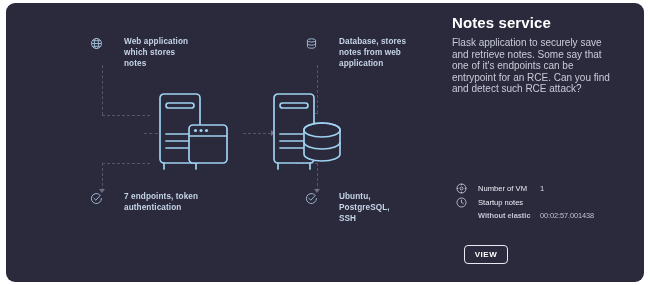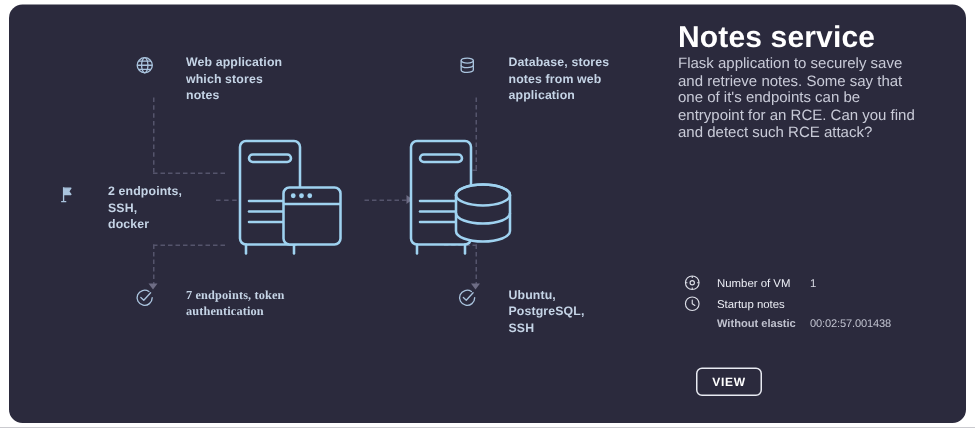--- a/index.html
+++ b/index.html
@@ -54,21 +54,21 @@
     line-height: 11.2px;
     font-weight: bold;
     color: #c5d4e6;
     letter-spacing: 0.1px;
     white-space: pre-line;
   }
 
   #label-web      { left: 84px;  top: 33px;  width: 112px; }
   #label-db       { left: 299px; top: 33px;  width: 116px; }
   #label-endpoints{ left: 32px;  top: 119px; width: 104px; }
-  #label-token    { left: 84px;  top: 188px; width: 118px; font-family: Liberation Serif, serif; }
+  #label-token    { left: 84px;  top: 188px; width: 118px; }
   #label-ubuntu   { left: 299px; top: 188px; width: 110px; }
 
   
   .conn { position: absolute; border-color: #4e4d63; }
   .conn-h { border-top: 1px dashed #55546c; height: 0; }
   .conn-v { border-left: 1px dashed #55546c; width: 0; }
 
   .arrow {
     position: absolute;
     width: 0; height: 0;
@@ -86,21 +86,21 @@
   .info {
     position: absolute;
     left: 446px;
     top: 0;
     width: 192px;
     height: 279px;
   }
   .info-title {
     position: absolute;
     left: 0; top: 11px;
-    font-size: 20px;
+    font-size: 15px;
     font-weight: bold;
     color: #ffffff;
     letter-spacing: 0.1px;
     text-align: center;
   }
   .info-desc {
     position: absolute;
     left: 0; top: 34px;
     width: 168px;
     font-size: 10px;
@@ -226,31 +226,20 @@
           <ellipse cx="8" cy="4.2" rx="5" ry="2"></ellipse>
           <path d="M3 4.2 V 11.8 C3 12.9 5.2 13.8 8 13.8 C10.8 13.8 13 12.9 13 11.8 V 4.2"></path>
           <path d="M3 8 C3 9.1 5.2 10 8 10 C10.8 10 13 9.1 13 8"></path>
         </svg>
       </span>
       <span class="txt">Database, stores
 notes from web
 application</span>
     </div>
 
-    <div class="node-label" id="label-endpoints">
-      <span class="ico">
-        <svg viewBox="0 0 16 16" fill="none" stroke="currentColor" stroke-width="1.1">
-          <path d="M5.4 14 V 2.2"></path>
-          <path d="M5.4 3 L 11.4 3 L 9.6 5.6 L 11.4 8.2 L 5.4 8.2" fill="currentColor" stroke-linejoin="round"></path>
-          <path d="M3.4 14 H 7.6"></path>
-        </svg>
-      </span>
-      <span class="txt">2 endpoints, SSH,
-docker</span>
-    </div>
 
     <div class="node-label" id="label-token">
       <span class="ico">
         <svg viewBox="0 0 16 16" fill="none" stroke="currentColor" stroke-width="1.1">
           <path d="M14.1 8 A6.2 6.2 0 1 1 11.4 2.9" stroke-linecap="round"></path>
           <path d="M4.8 7.8 L 7.2 10.1 L 12.8 3.9" stroke-linecap="round" stroke-linejoin="round"></path>
         </svg>
       </span>
       <span class="txt">7 endpoints, token
 authentication</span>

